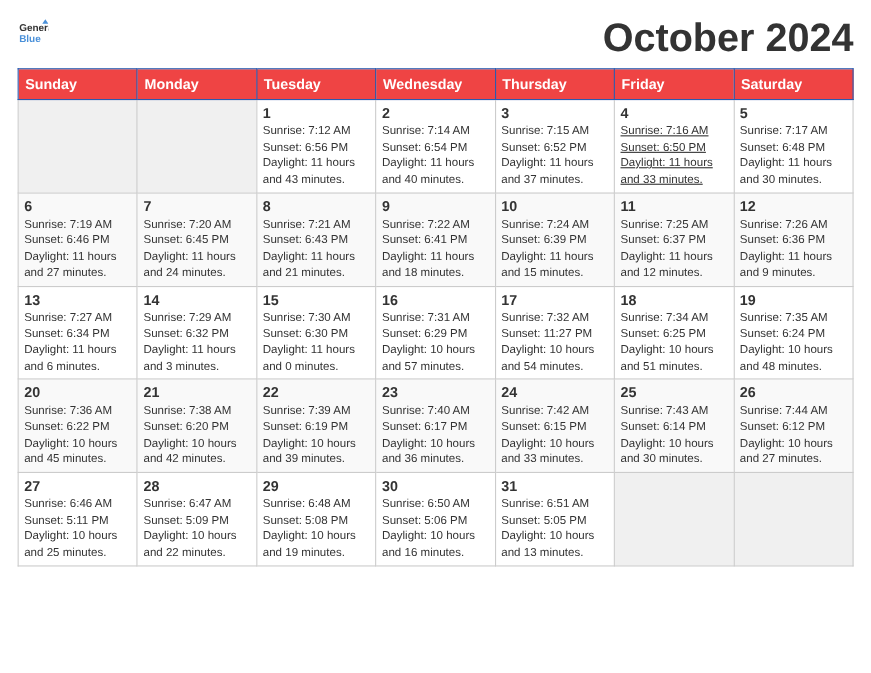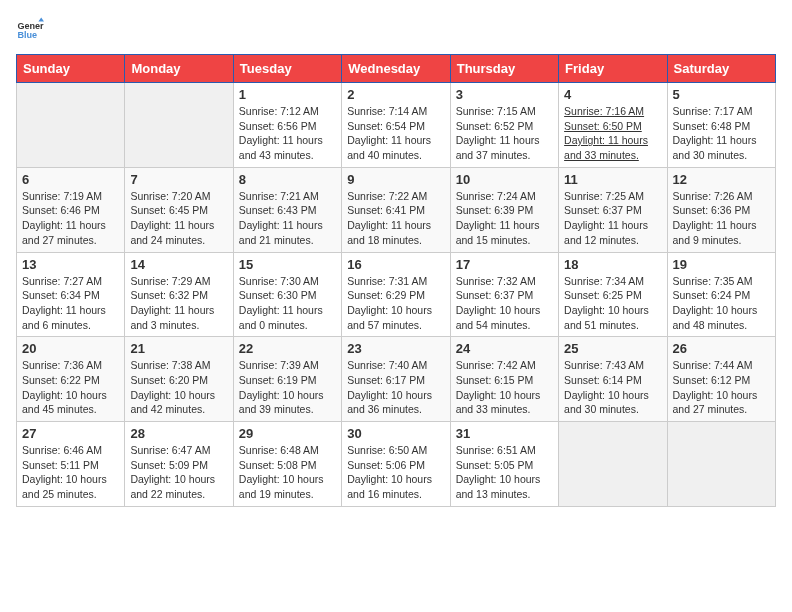--- a/index.html
+++ b/index.html
@@ -84,20 +84,21 @@
 
 <div class="header-area">
   <div class="logo">
     <svg class="logo-icon" viewBox="0 0 40 40" xmlns="http://www.w3.org/2000/svg">
       <text x="2" y="18" font-size="13" font-weight="bold" fill="#333" font-family="Arial">General</text>
       <text x="2" y="32" font-size="13" font-weight="bold" fill="#4a90d9" font-family="Arial">Blue</text>
       <polygon points="32,8 40,8 36,2" fill="#4a90d9"></polygon>
     </svg>
   </div>
   <div class="title-area">
+    <div class="calendar-title">October 2024</div>
   </div>
 </div>
 
 <table>
   <thead>
     <tr>
     <th>Sunday</th>
         <th>Monday</th>
         <th>Tuesday</th>
         <th>Wednesday</th>
@@ -206,21 +207,21 @@
         </td>
         <td>
           <div class="day-number">16</div>
           <div class="day-detail" style="white-space: pre-line;">Sunrise: 7:31 AM
 Sunset: 6:29 PM
 Daylight: 10 hours and 57 minutes.</div>
         </td>
         <td>
           <div class="day-number">17</div>
           <div class="day-detail" style="white-space: pre-line;">Sunrise: 7:32 AM
-Sunset: 6:37 PM
+Sunset: 11:27 PM
 Daylight: 10 hours and 54 minutes.</div>
         </td>
         <td>
           <div class="day-number">18</div>
           <div class="day-detail" style="white-space: pre-line;">Sunrise: 7:34 AM
 Sunset: 6:25 PM
 Daylight: 10 hours and 51 minutes.</div>
         </td>
         <td>
           <div class="day-number">19</div>

